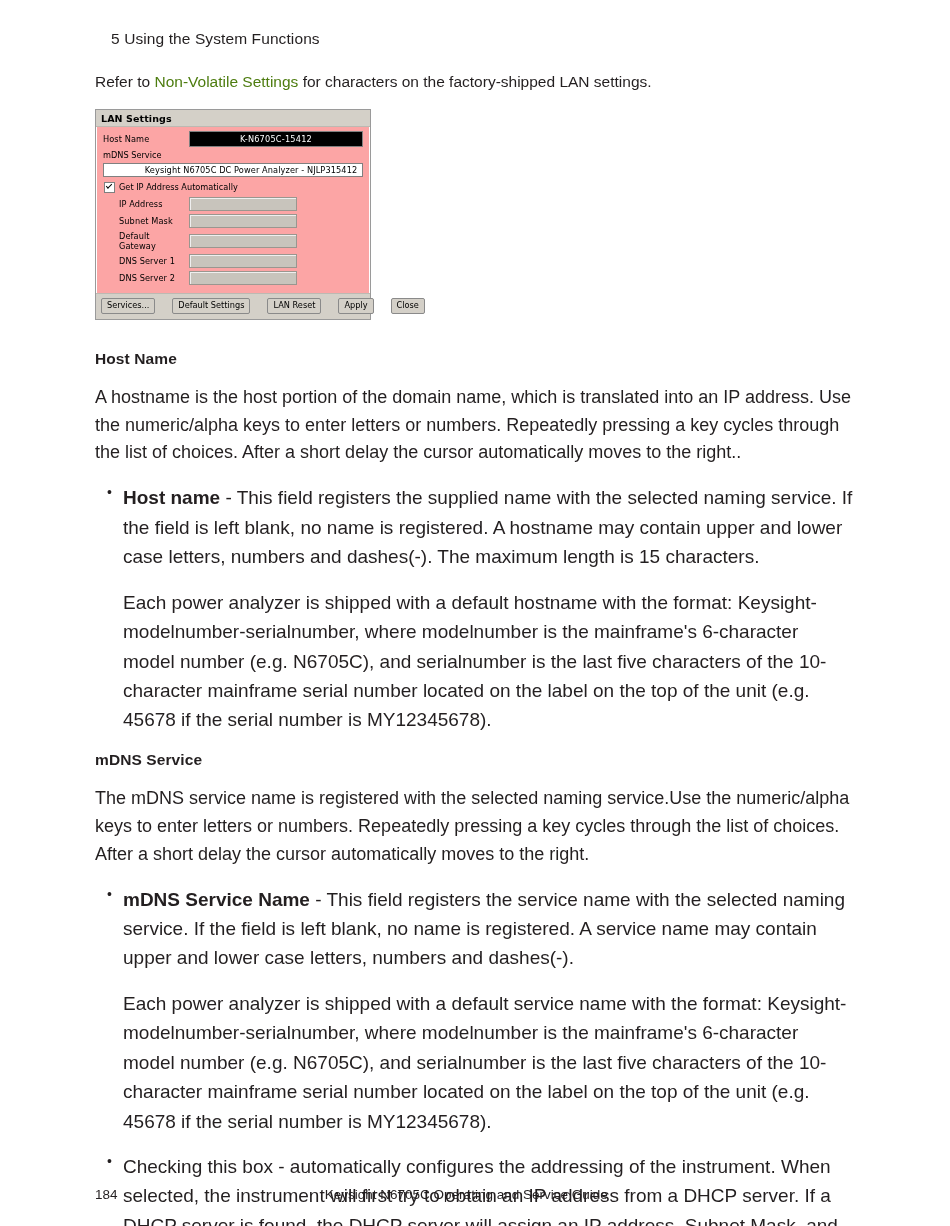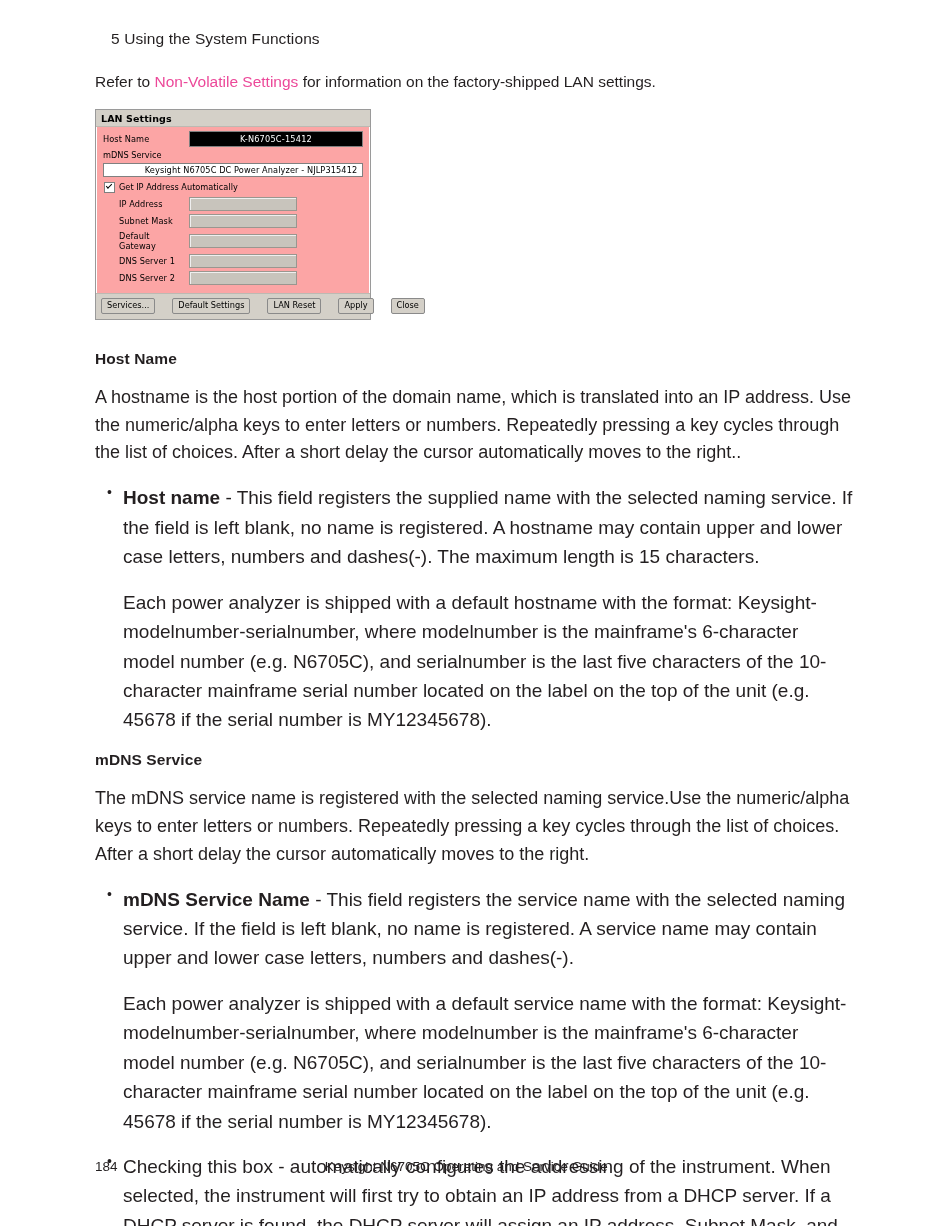--- a/index.html
+++ b/index.html
@@ -28,21 +28,21 @@
     letter-spacing: 0.1px;
     margin: 0 0 23px 16px;
     color: #231f20;
   }
   .intro-line {
     font-size: 15.5px;
     margin: 0 0 16px 0;
     line-height: 1.45;
   }
   .link-red {
-    color: #ec4899;
+    color: #4d7c0f;
   }
   
   .dialog {
     width: 276px;
     border: 1px solid #9a9a9a;
     background: #fca5a5;
     box-sizing: border-box;
     font-family: "DejaVu Sans", sans-serif;
     margin: 0 0 30px 0;
     box-shadow: 0 0 0 1px #ffffff inset;
@@ -193,21 +193,21 @@
     content: "";
   }
   .b {
     font-weight: bold;
   }
   
   .footer {
     position: absolute;
     left: 95px;
     right: 95px;
-    bottom: 52px;
+    bottom: 24px;
     display: flex;
     align-items: baseline;
     font-size: 13.5px;
     color: #231f20;
   }
   .footer .pagenum {
     flex: none;
   }
   .footer .ftitle {
     flex: 1;
@@ -215,21 +215,21 @@
     padding-right: 40px;
   }
 </style>
 </head>
 <body>
 
 <div class="page">
 
   <div class="chapter-head">5 Using the System Functions</div>
 
-  <p class="intro-line"><span>Refer to </span><span class="link-red">Non-Volatile Settings</span><span> for information on the factory-shipped LAN settings.</span></p>
+  <p class="intro-line"><span>Refer to </span><span class="link-red">Non-Volatile Settings</span><span> for characters on the factory-shipped LAN settings.</span></p>
 
   <div class="dialog">
     <div class="dialog-title">LAN Settings</div>
     <div class="dialog-body">
       <div class="row">
         <div class="lbl">Host Name</div>
         <div class="field-dark">K-N6705C-15412</div>
       </div>
       <div class="section-lbl">mDNS Service</div>
       <div class="field-wide">Keysight N6705C DC Power Analyzer - NJLP315412</div>

